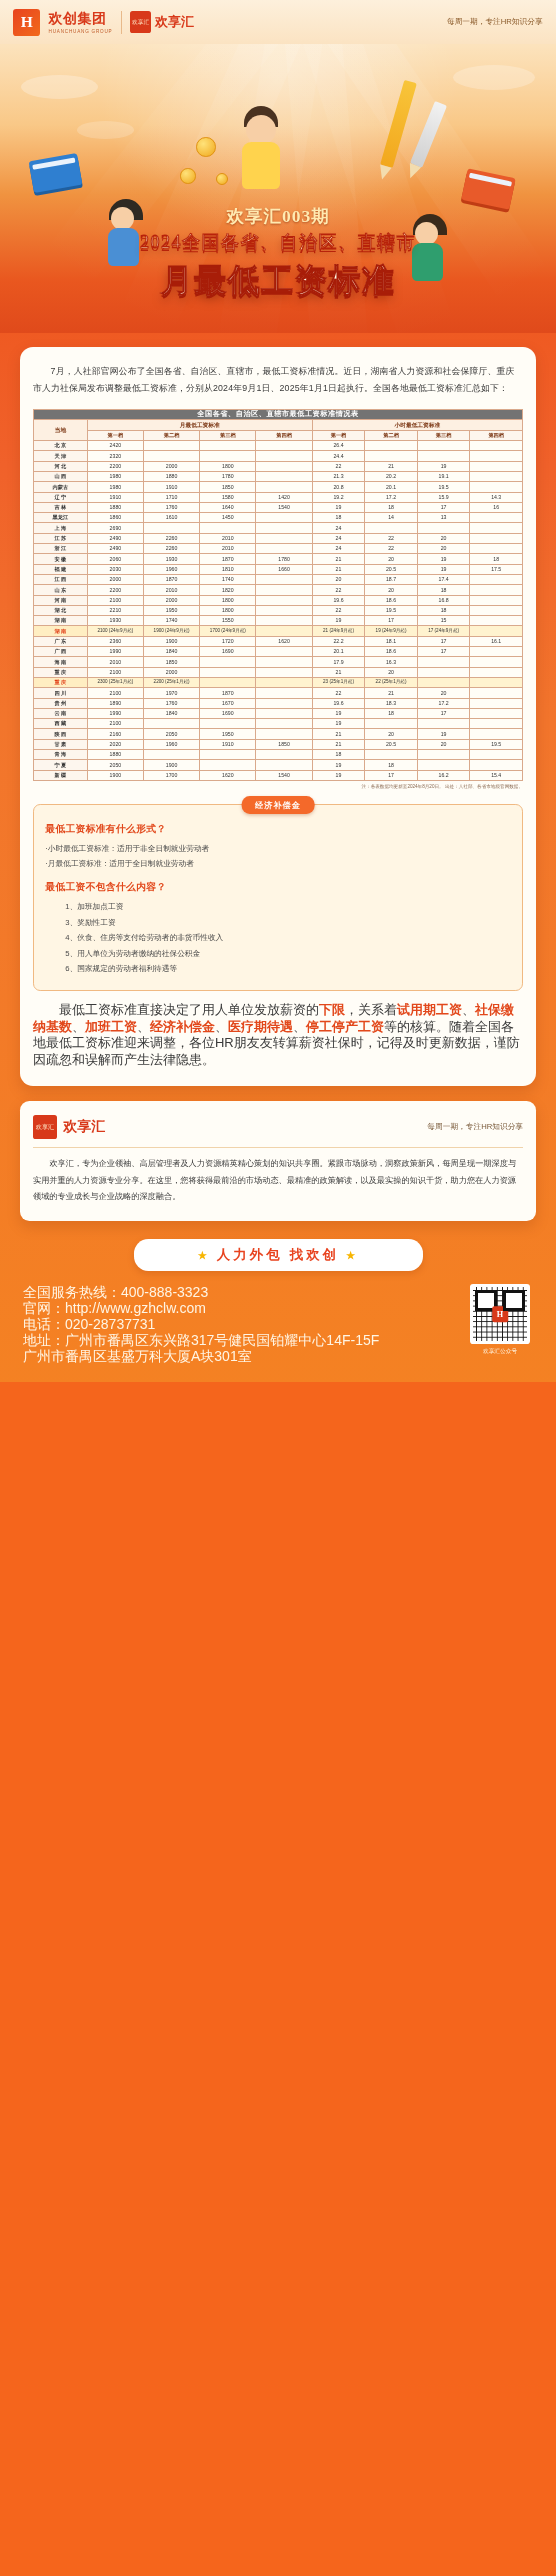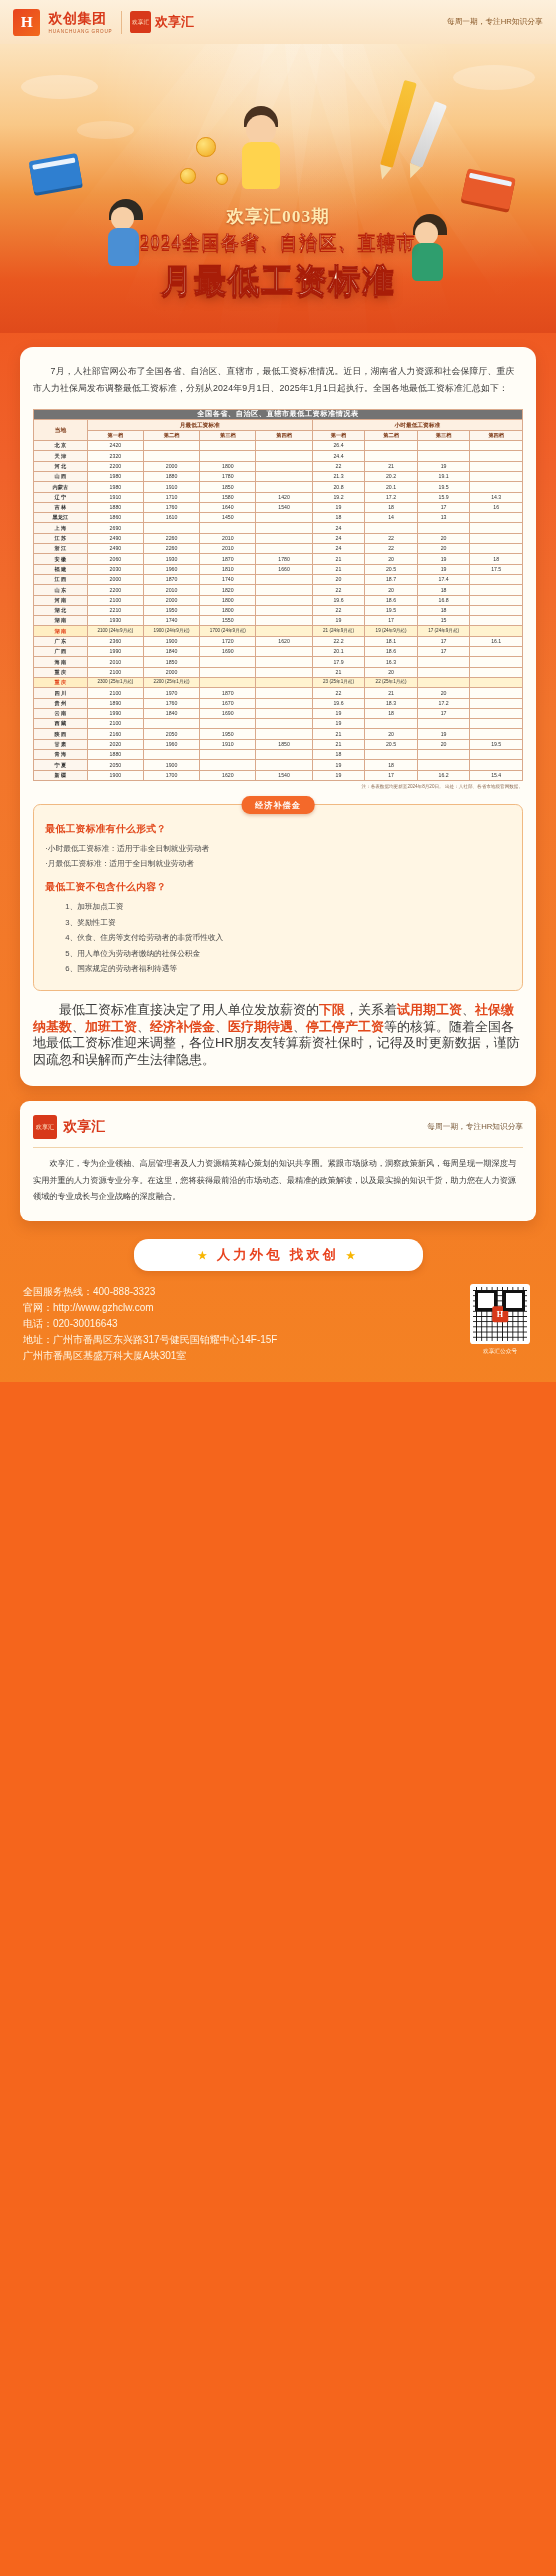--- a/index.html
+++ b/index.html
@@ -228,21 +228,21 @@
     letter-spacing:3.1px;
     box-shadow: 0 2.6px 7.2px rgba(140,50,0,.2);
   }
   .fbanner .star{ color:#f7b500; font-size:10.3px; }
   .finfo{
     margin: 13.4px 23px 0 23px;
     display:flex;
     align-items:flex-start;
   }
   .flines{ flex:1; }
-  .flines div{ font-size:10px; line-height:16px; color:#fff5e4; }
+  .flines div{ font-size:14px; line-height:16px; color:#fff5e4; }
   .qr-box{ width:66px; text-align:center;}
   .qr{
     width:60px;height:60px;background:#fff;border-radius:3.1px;
     margin:0 auto;
     background-image:
       linear-gradient(90deg,#111 1px, transparent 1px),
       linear-gradient(#111 1px, transparent 1px);
     background-size: 5.2px 5.2px;
     background-position: 3.1px 3.1px;
     position:relative;
@@ -761,21 +761,21 @@
   <div class="footer">
     <div class="fbanner">
       <span class="star">★</span>
       <span>人力外包 找欢创</span>
       <span class="star">★</span>
     </div>
     <div class="finfo">
       <div class="flines" id="footer-lines">
           <div>全国服务热线：400-888-3323</div>
           <div>官网：http://www.gzhclw.com</div>
-          <div>电话：020-30016643</div>
+          <div>电话：020-28737731</div>
           <div>地址：广州市番禺区东兴路317号健民国铂耀中心14F-15F</div>
           <div>广州市番禺区基盛万科大厦A块301室</div>
         </div>
       <div class="qr-box">
         <div class="qr">
           <div class="qr-center">H</div>
         </div>
         <div class="qr-cap">欢享汇公众号</div>
       </div>
     </div>

